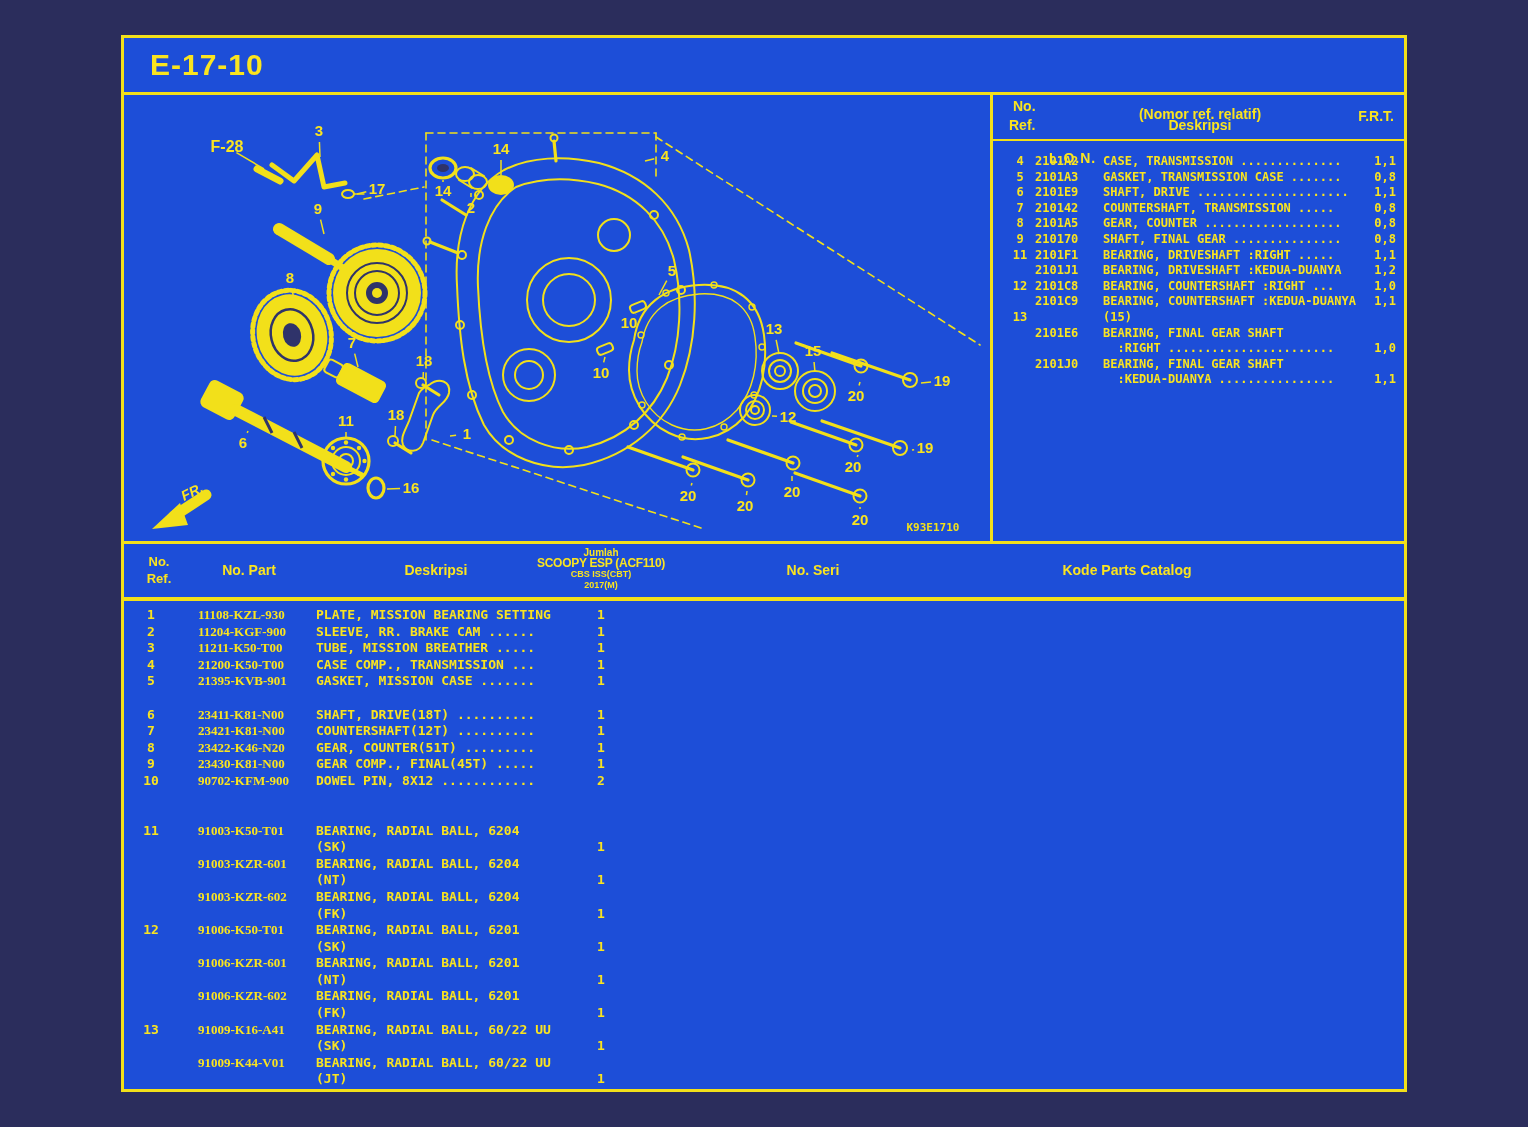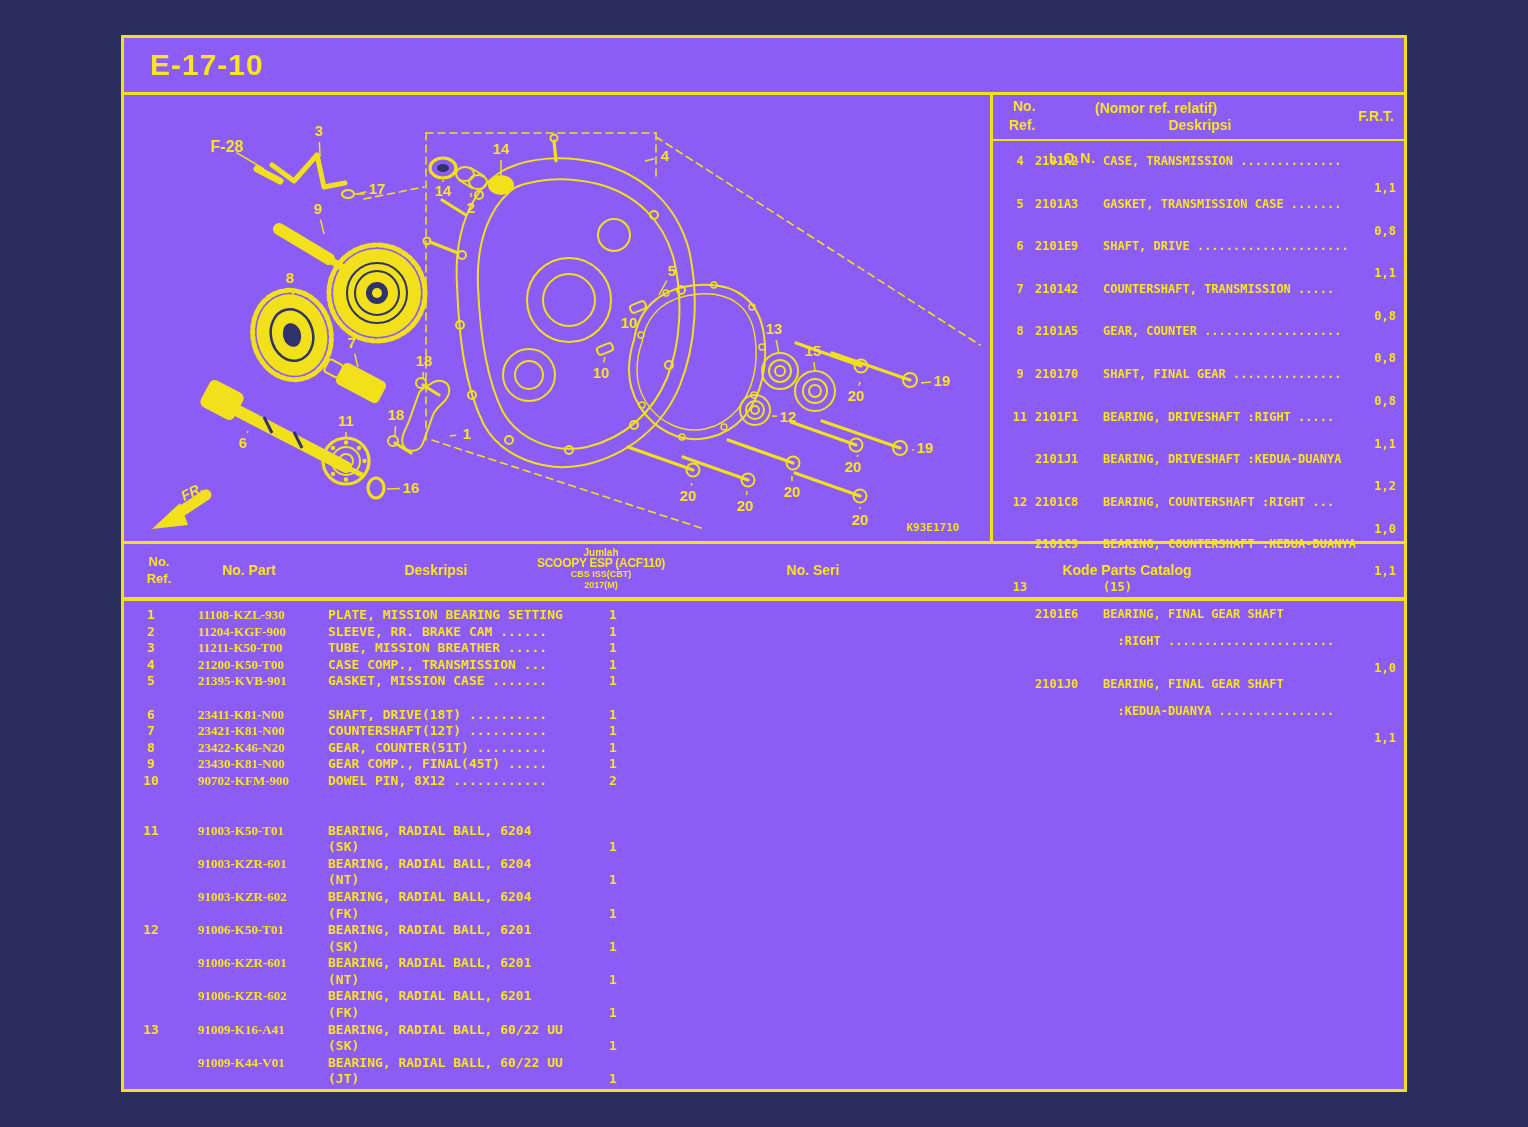--- a/index.html
+++ b/index.html
@@ -4,68 +4,68 @@
 <style>
   html,body{margin:0;padding:0;}
   body{
     width:1528px;height:1127px;position:relative;overflow:hidden;
     background:#2b2d5c;
     font-family:"Liberation Sans",sans-serif;
     -webkit-font-smoothing:antialiased;
   }
   .frame{
     position:absolute;left:121px;top:35px;width:1286px;height:1057px;
-    border:3px solid #f2e01a;background:#8b5cf6;box-sizing:border-box;
+    border:3px solid #f2e01a;background:#1d4ed8;box-sizing:border-box;
   }
   
   .topbar{height:54px;border-bottom:3px solid #f2e01a;position:relative;display:flex;align-items:center;}
   .page-code{margin-left:26px;font-size:30px;font-weight:bold;color:#fae41f;letter-spacing:1px;}
   .page-title{position:absolute;left:50%;top:50%;transform:translate(-50%,-50%);
     font-size:30px;font-weight:bold;color:#fae41f;letter-spacing:2px;}
   
   .mid{display:flex;height:446px;border-bottom:3px solid #f2e01a;}
   .diagram-area{width:866px;position:relative;}
   .diagram-area svg{position:absolute;inset:0;}
   .ref-panel{flex:1;border-left:3px solid #f2e01a;min-width:0;}
   .ref-head{height:44px;border-bottom:2px solid #f2e01a;position:relative;
     color:#fae41f;font-weight:bold;font-size:14px;}
   .ref-head span{position:absolute;white-space:nowrap;}
   .rh-no{left:20px;top:3px;}
   .rh-ref{left:16px;top:22px;}
   .rh-lon{left:56px;top:13px;letter-spacing:1px;margin-top:42px;}
-  .rh-nomor{left:102px;top:5px;width:210px;text-align:left;}
+  .rh-nomor{left:102px;top:11px;width:210px;text-align:center;}
   .rh-desk{left:102px;top:22px;width:210px;text-align:center;}
   .rh-frt{right:10px;top:13px;}
   .ref-rows{padding-top:13px;font-family:"DejaVu Sans Mono",monospace;
     font-weight:bold;font-size:12px;line-height:15.6px;color:#fae41f;}
   .rrow{display:flex;padding:0 8px 0 12px;}
   .rref{width:30px;text-align:center;flex:none;}
   .rlon{width:68px;flex:none;}
   .rdesc{flex:1;white-space:pre;overflow:hidden;}
-  .rfrt{width:36px;text-align:right;flex:none;margin-top:27px;}
+  .rfrt{width:36px;text-align:right;flex:none;}
   
   .colsbar{height:53px;border-bottom:4px solid #f2e01a;position:relative;
     color:#fae41f;font-weight:bold;font-size:14px;}
   .colsbar .c{position:absolute;text-align:center;white-space:nowrap;}
   .cb-noref{left:16px;top:9px;width:38px;font-size:13px;line-height:17px;}
   .cb-part{left:77px;top:18px;width:96px;}
   .cb-desk{left:260px;top:18px;width:104px;}
   .cb-jumlah{left:404px;top:3px;width:146px;line-height:11px;}
   .cb-jumlah .j1{font-size:10px;}
   .cb-jumlah .j2{font-size:12px;letter-spacing:-0.3px;}
   .cb-jumlah .j3,.cb-jumlah .j4{font-size:9px;}
   .cb-seri{left:639px;top:18px;width:100px;}
   .cb-kode{left:923px;top:18px;width:160px;}
   
   .parts{padding-top:6px;font-family:"DejaVu Sans Mono",monospace;
     font-weight:bold;font-size:13px;line-height:16.6px;color:#fae41f;overflow:hidden;}
   .prow{display:flex;padding-left:10px;}
   .pref{width:34px;text-align:center;flex:none;}
   .ppart{width:112px;flex:none;margin-left:30px;font-family:Liberation Serif, serif;}
-  .pdesc{width:250px;flex:none;margin-left:18px;white-space:pre;}
+  .pdesc{width:250px;flex:none;margin-left:6px;white-space:pre;}
   .pdesc.right{}
   .pqty{width:70px;text-align:center;flex:none;}
   .pgap1{height:16.6px;}
   .pgap2{height:33px;}
   
   .s{stroke:#f2e01a;fill:none;stroke-width:2;stroke-linecap:round;stroke-linejoin:round;}
   .s1{stroke-width:1.4;}
   .s3{stroke-width:3.2;}
   .s5{stroke-width:5;}
   .s7{stroke-width:7;}

